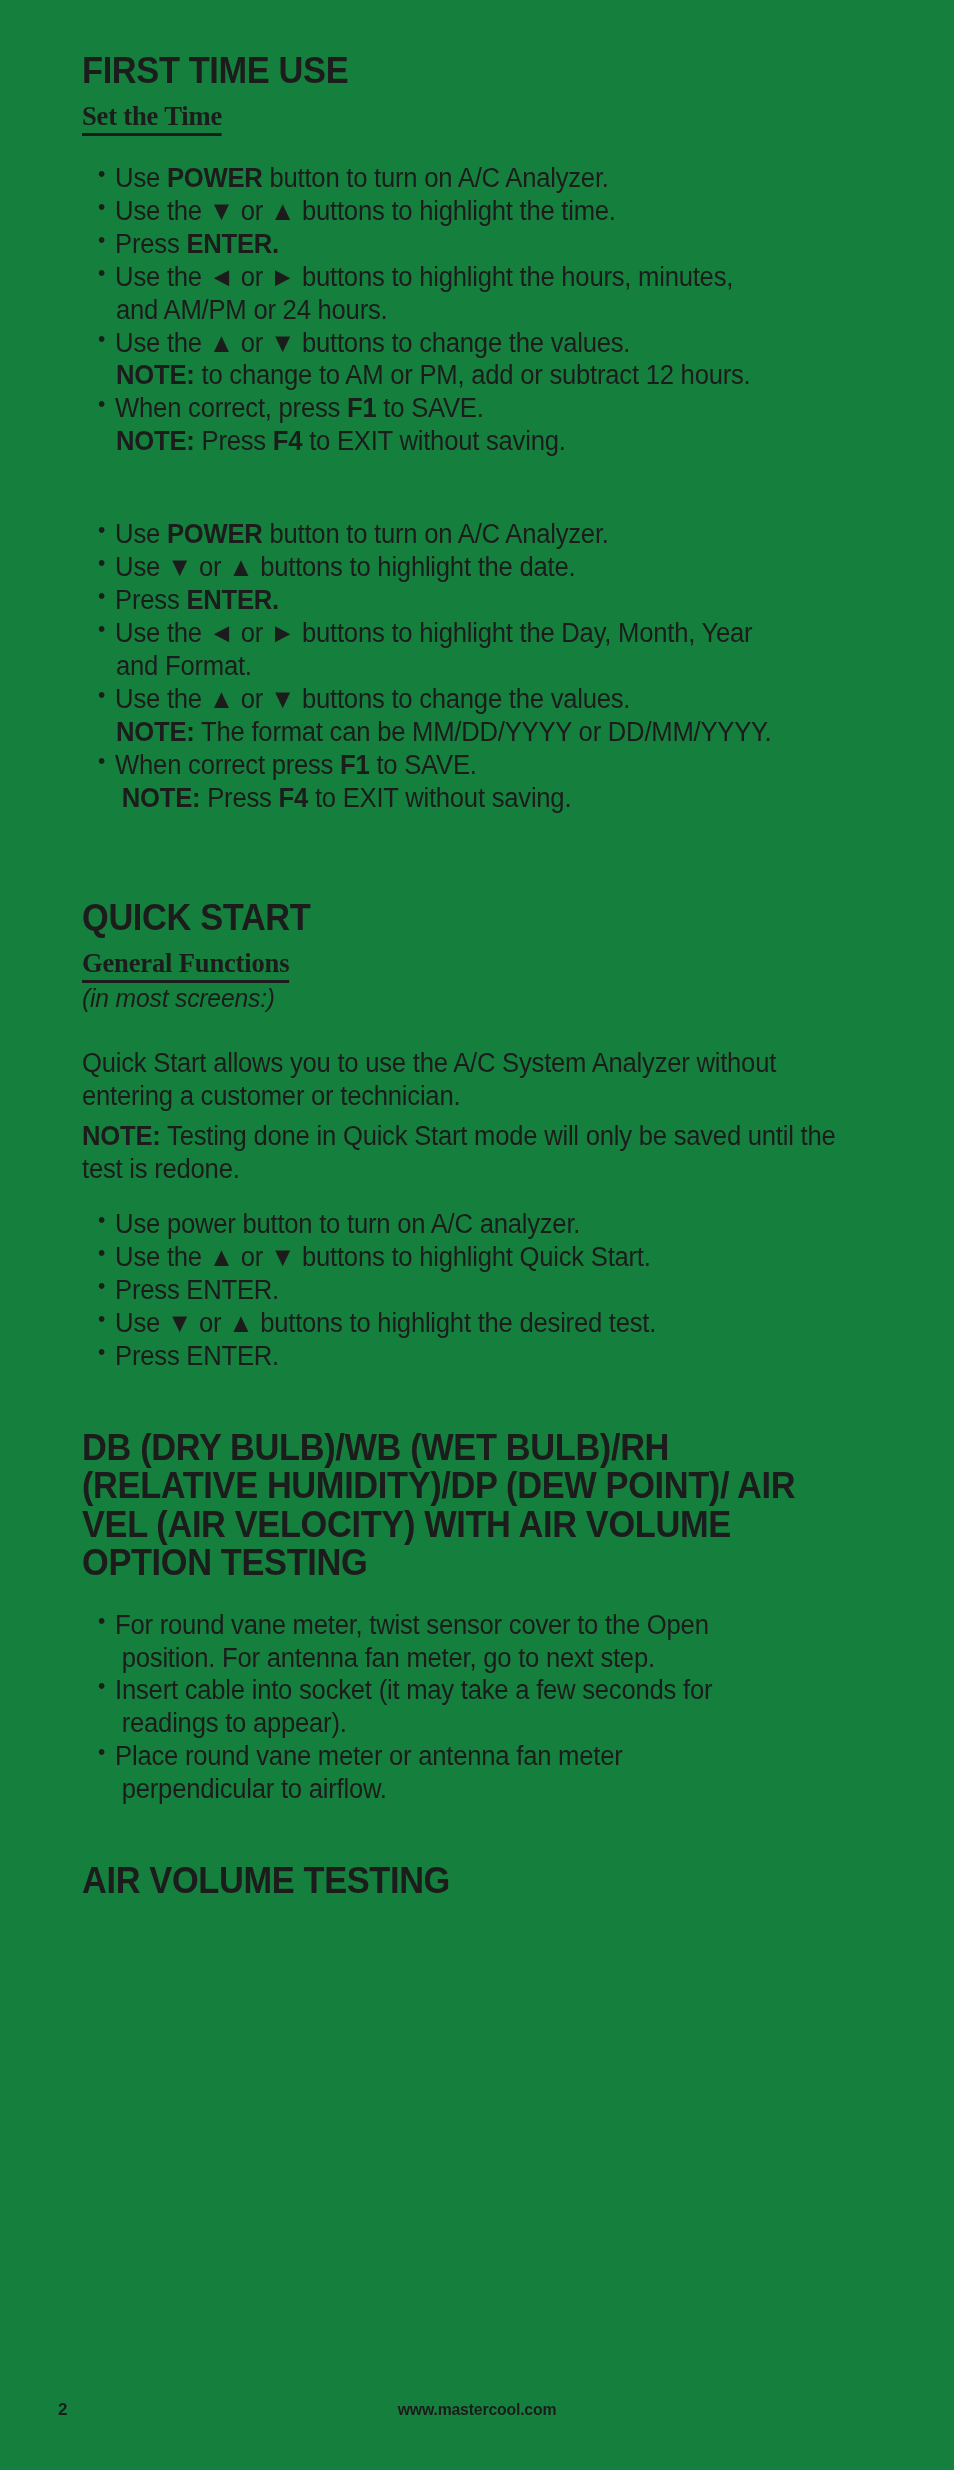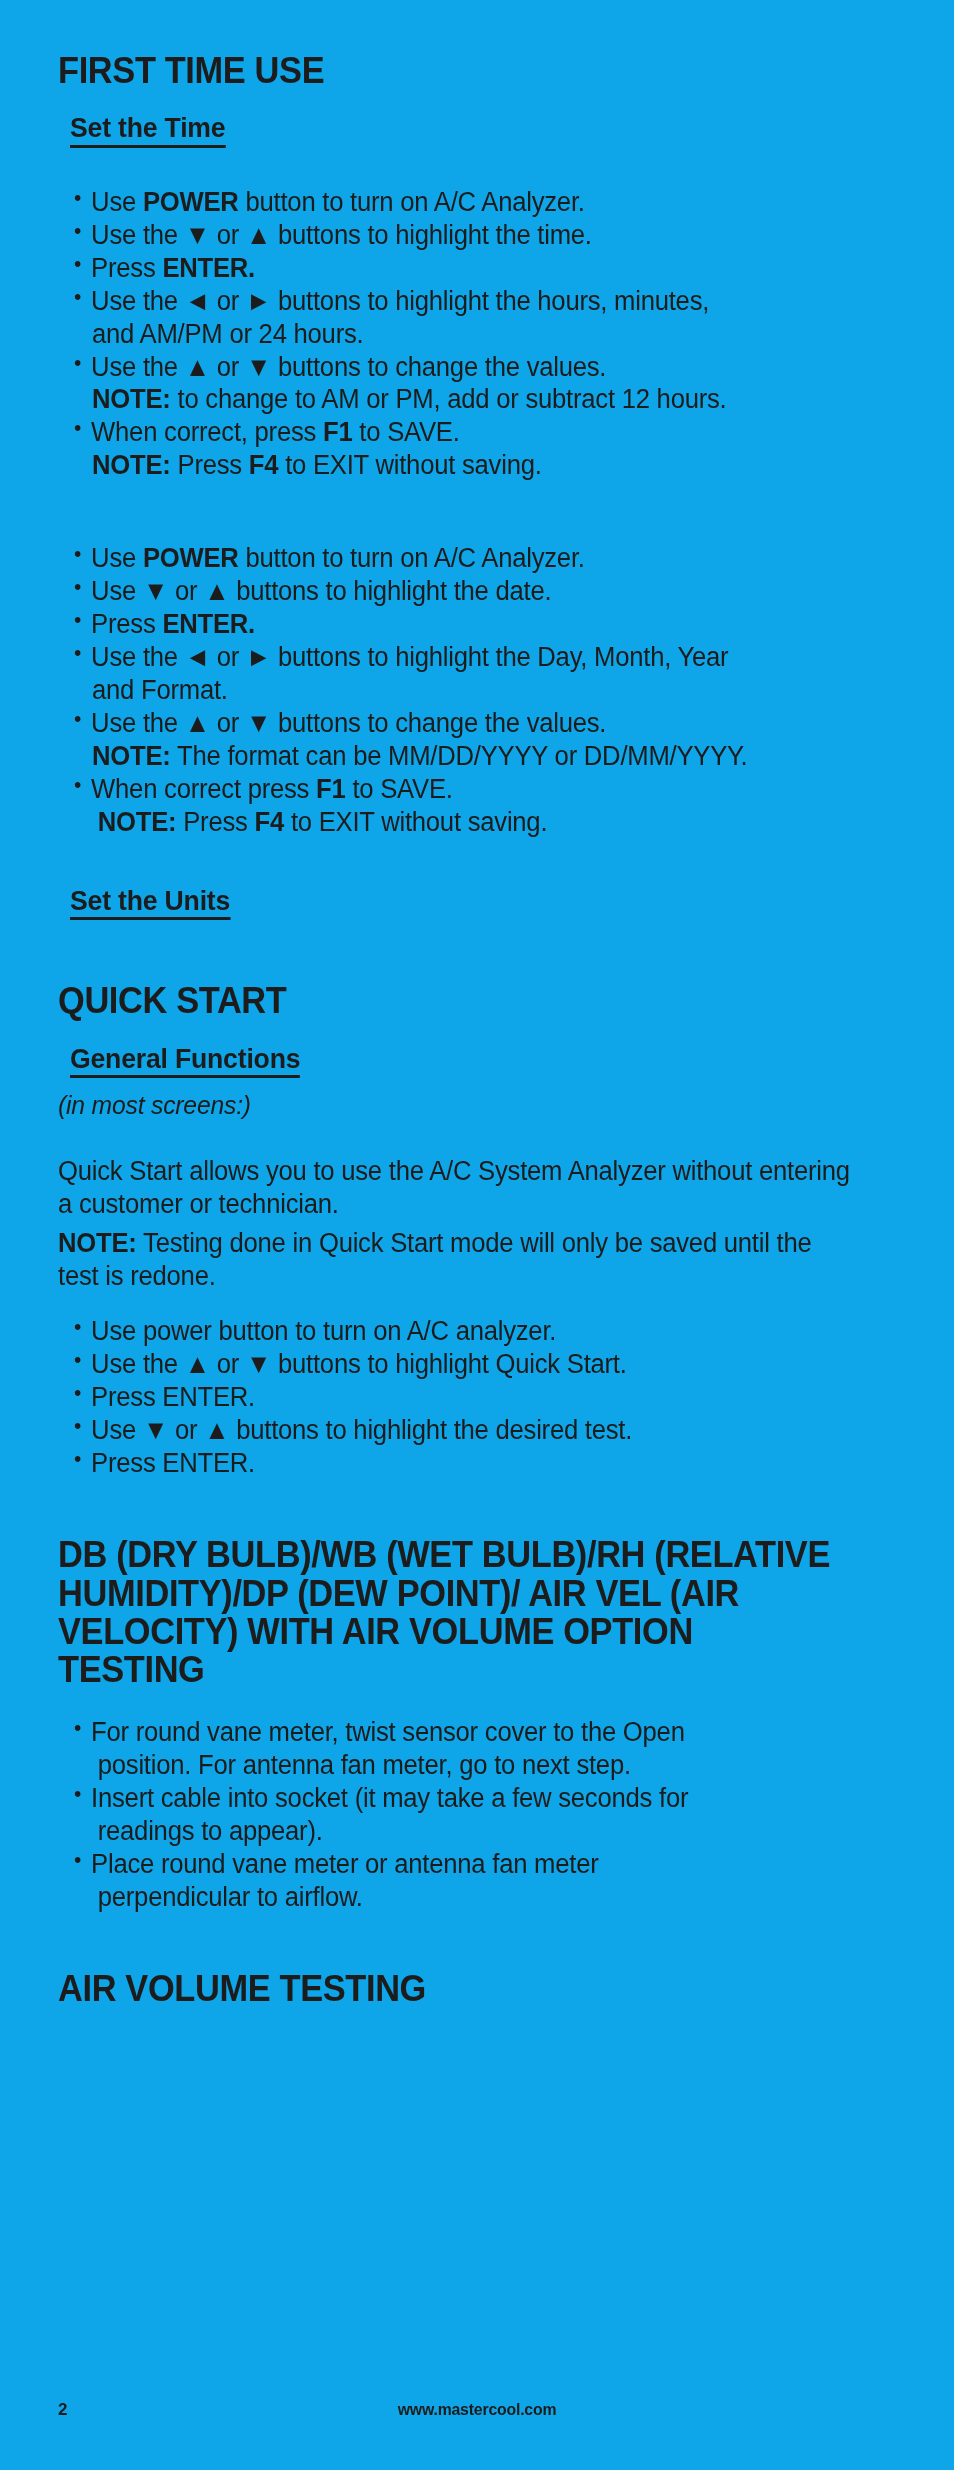--- a/index.html
+++ b/index.html
@@ -15,22 +15,22 @@
     font-family: "Liberation Sans", "DejaVu Sans", sans-serif;
     color: #1c1c1c;
     -webkit-font-smoothing: antialiased;
   }
   .page {
     position: absolute;
     left: 0; top: 0;
     width: 954px;
     height: 2470px;
     box-sizing: border-box;
-    padding: 44px 58px 0 58px;
-    background: #0ea5e9;
+    padding: 44px 58px 0 82px;
+    background: #15803d;
     overflow: hidden;
   }
 
   h1.section {
     font-size: 37px;
     line-height: 1.04;
     font-weight: bold;
     letter-spacing: -0.4px;
     margin: 0;
     padding: 0;
@@ -45,21 +45,21 @@
     line-height: 1.12;
     font-weight: bold;
     margin: 0;
     padding: 0 0 1px 0;
     display: inline-block;
     border-bottom: 3px solid #1c1c1c;
     letter-spacing: -0.2px;
     transform: scaleX(0.95);
     transform-origin: left center;
   }
-  .sub-wrap { margin: 12px; padding: 0; line-height: 1; }
+  .sub-wrap { margin: 0; padding: 0; line-height: 1; font-family: Liberation Serif, serif; }
 
   .italic-note {
     font-size: 26px;
     font-style: italic;
     line-height: 1.18;
     margin: 0;
     padding: 0;
     letter-spacing: -0.2px;
     transform: scaleX(0.95);
     transform-origin: left center;
@@ -192,23 +192,20 @@
       <span class="note-line"><b>NOTE:</b><span> The format can be MM/DD/YYYY or DD/MM/YYYY.</span></span>
     </li>
     <li>
       <span>When correct press </span><b>F1</b><span> to SAVE.</span>
       <span class="note-line" style="padding-left:7px"><b>NOTE:</b><span> Press </span><b>F4</b><span> to EXIT without saving.</span></span>
     </li>
   </ul>
 
   <div class="gap-m"></div>
 
-  <div class="sub-wrap">
-    <h2 class="sub">Set the Units</h2>
-  </div>
   <div class="gap-s"></div>
 
   <div class="gap-xl"></div>
 
   <h1 class="section">QUICK START</h1>
 
   <div class="gap-s"></div>
 
   <div class="sub-wrap">
     <h2 class="sub">General Functions</h2>

